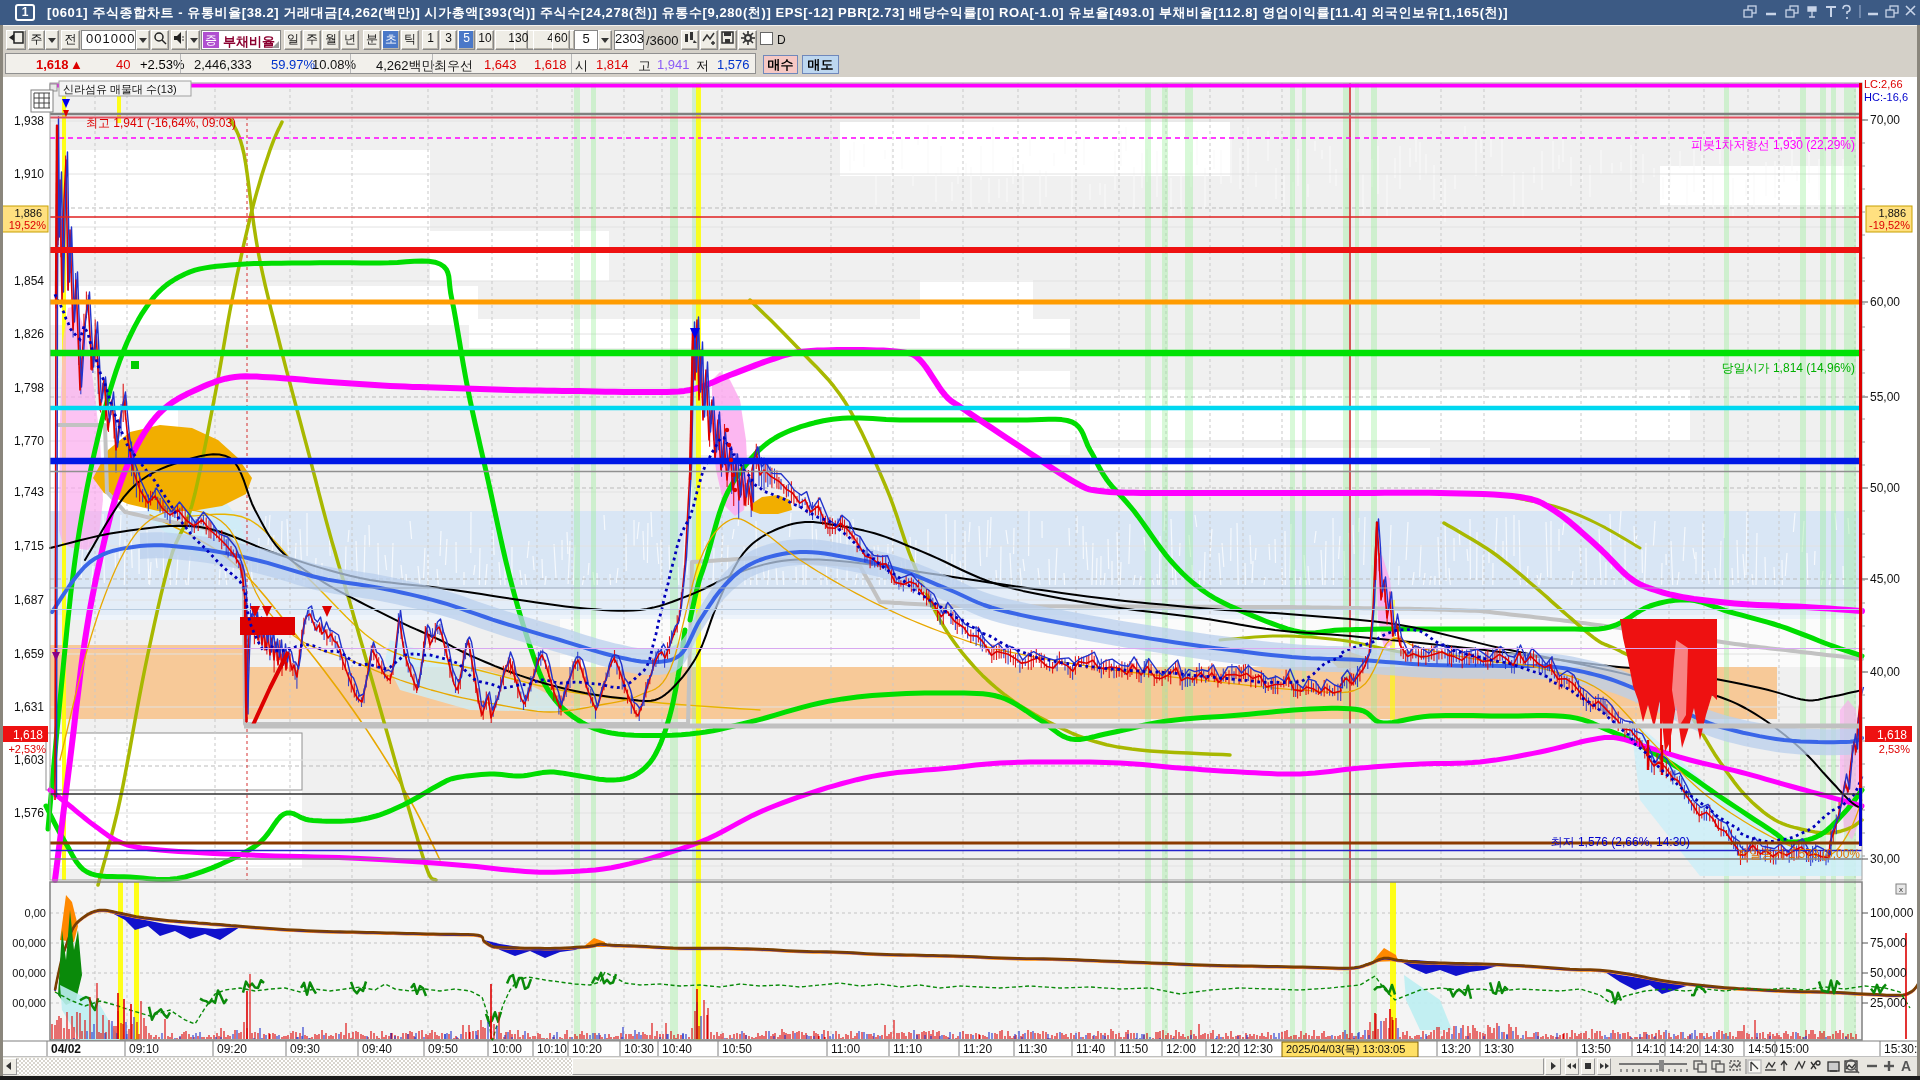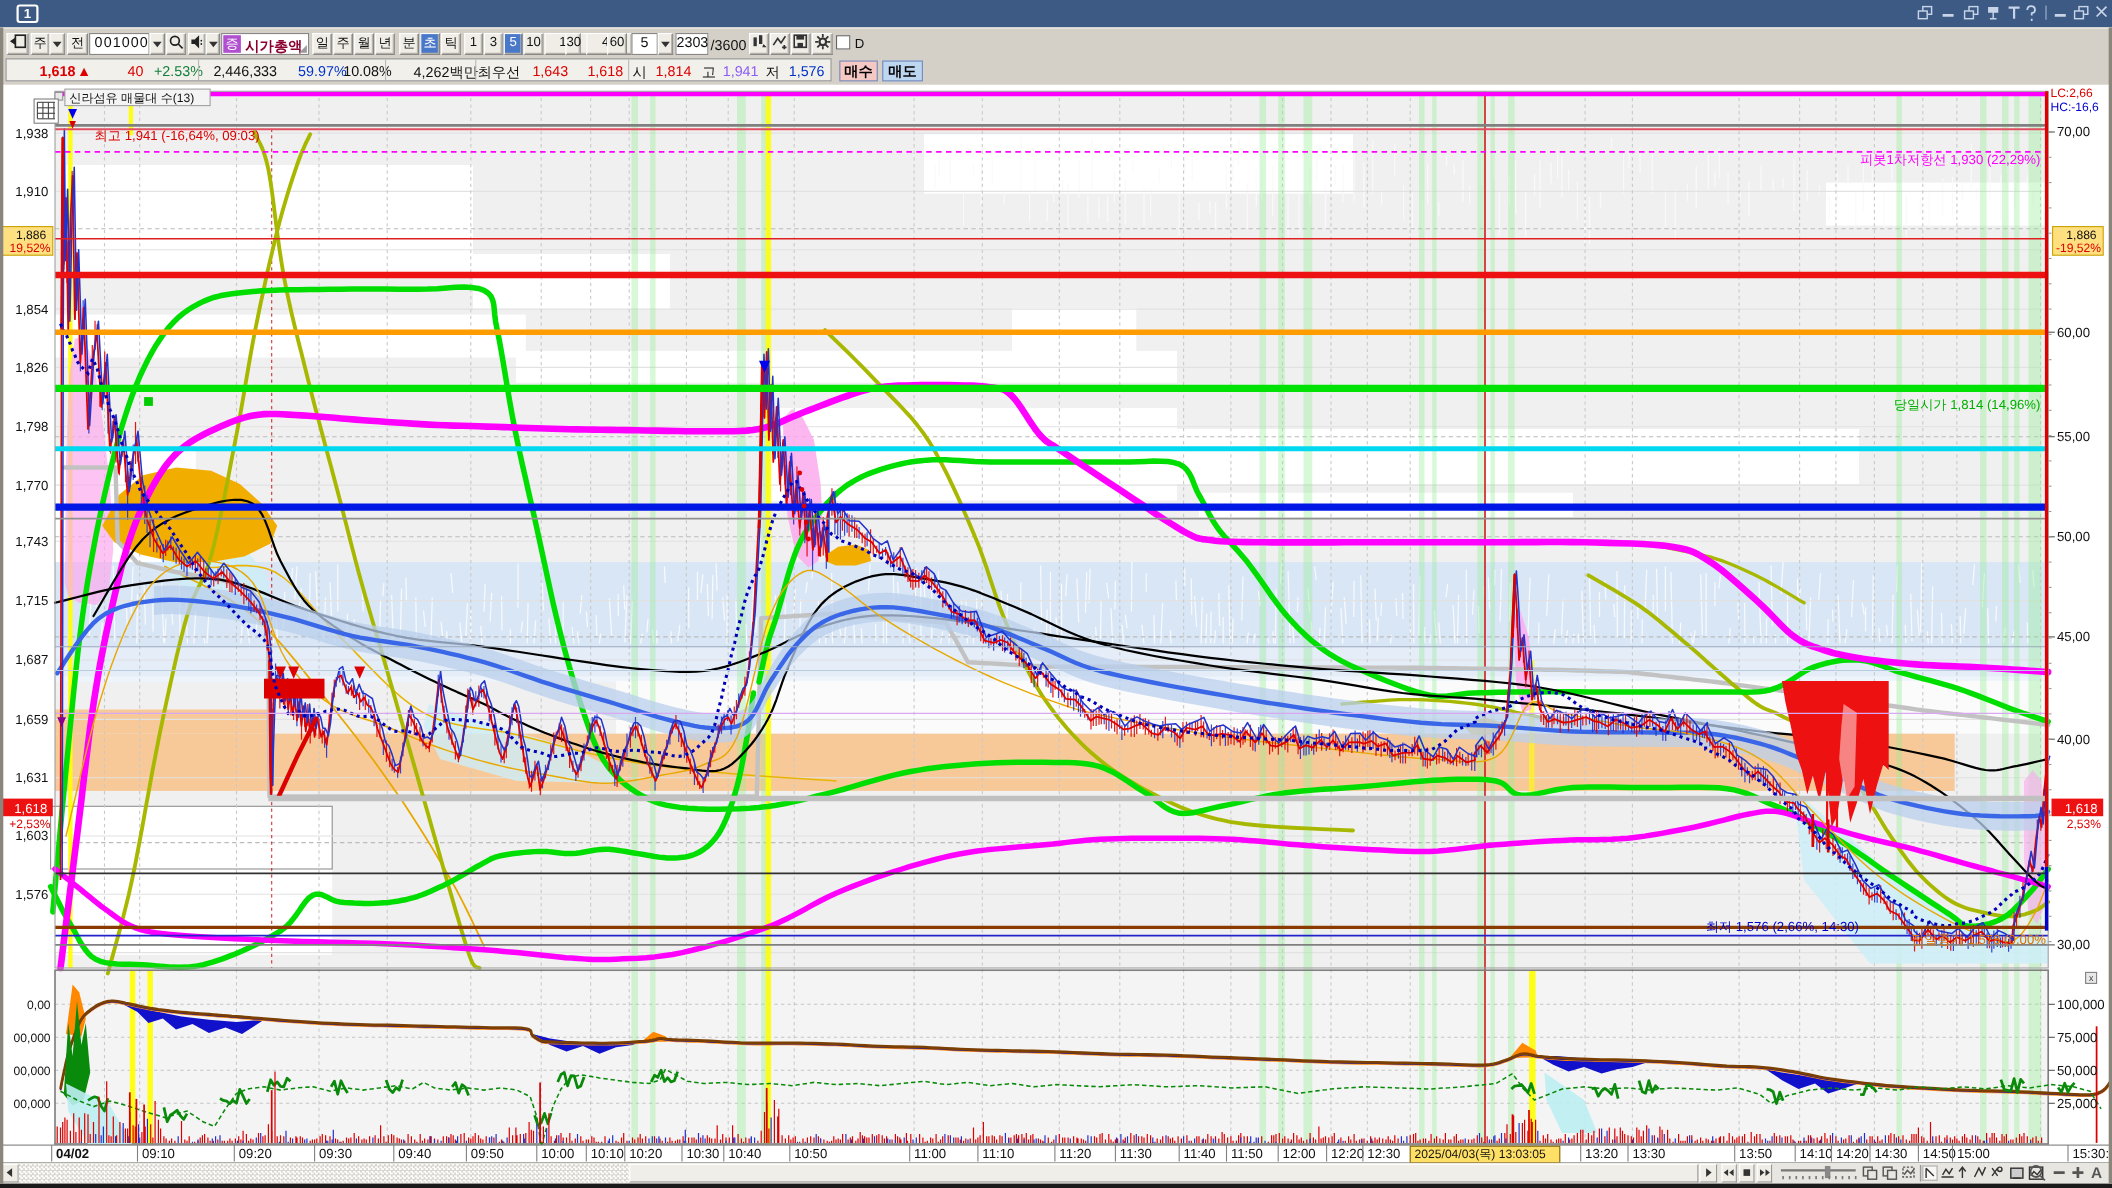--- a/index.html
+++ b/index.html
@@ -13,20 +13,21 @@
 .fld{position:absolute;top:4px;height:20px;background:#fff;border:1px solid #888;font-size:13px;color:#111}
 #info{position:absolute;left:5px;top:53px;width:751px;height:21px;background:#f2f0eb;border:1px solid #909090;font-size:13px}
 #info span{position:absolute;top:3px;white-space:nowrap}
 .sep{position:absolute;top:0;width:1px;height:19px;background:#b8b8b8}
 #chart{position:absolute;left:0;top:0}
 .obtn{position:absolute;height:17px;background:#efede6;border:1px solid #999;border-top-color:#fff;border-left-color:#fff;font-size:10px;color:#333;text-align:center}
 </style></head><body>
 <div id="win">
  <div id="title">
   <div class="num">1</div>
+  <div class="txt">[0601] 주식종합차트 - 유통비율[38.2] 거래대금[4,262(백만)] 시가총액[393(억)] 주식수[24,278(천)] 유통수[9,280(천)] EPS[-12] PBR[2.73] 배당수익률[0] ROA[-1.0] 유보율[493.0] 부채비율[112.8] 영업이익률[11.4] 외국인보유[1,165(천)]</div>
   <svg width="180" height="25" style="position:absolute;left:1740px;top:0" fill="none" stroke="#c8d4e8" stroke-width="1.3">
    <rect x="8" y="6" width="8" height="7"></rect>
         <rect x="4" y="10" width="8" height="7" fill="#3c5a84"></rect>
    <line x1="26" y1="14" x2="36" y2="14" stroke-width="2.5"></line>
    <rect x="50" y="6" width="8" height="7"></rect>
         <rect x="46" y="10" width="8" height="7" fill="#3c5a84"></rect>
    <path d="M68 7 h8 v4 h-8 Z M72 11 v6 M69 17 h6" fill="#c8d4e8"></path>
    <path d="M86 7 h10 M91 7 v10" stroke-width="2"></path>
    <path d="M103 9 q0 -3.5 3.5 -3.5 q3.5 0 3.5 3.5 q0 2.5 -3 3 l0 2 M107 17 l0 2" stroke-width="1.6"></path>
    <line x1="120" y1="5" x2="120" y2="18" stroke="#8aa0c0"></line>
@@ -51,21 +52,21 @@
           <line x1="9" y1="9" x2="13" y2="13" stroke="#222" stroke-width="1.5"></line>
         </svg></div>
   <div class="btn" style="left:171px;width:16px"><svg width="12" height="14">
           <polygon points="1,5 4,5 8,1 8,13 4,9 1,9" fill="#222"></polygon>
           <circle cx="10" cy="6" r="0.8" fill="#222"></circle>
           <circle cx="10" cy="9" r="0.8" fill="#222"></circle>
         </svg></div>
   <div class="btn" style="left:187px;width:13px"><span class="tri"></span></div>
   <div class="fld" style="left:201px;width:80px">
         <span style="position:absolute;left:1px;top:1px;width:16px;height:16px;background:#b050d0;color:#fff;text-align:center;font-size:12px">증</span>
-        <span style="position:absolute;left:21px;top:2px;color:#8b0030;font-weight:bold;font-size:13px">시가총액</span>
+        <span style="position:absolute;left:21px;top:2px;color:#8b0030;font-weight:bold;font-size:13px">부채비율</span>
         <span style="position:absolute;right:1px;bottom:1px;width:0;height:0;border-left:7px solid transparent;border-bottom:7px solid #999"></span>
       </div>
   <div class="btn" style="left:284px;width:18px">일</div>
       <div class="btn" style="left:303px;width:18px">주</div>
       <div class="btn" style="left:322px;width:18px">월</div>
       <div class="btn" style="left:341px;width:18px">년</div>
   <div class="btn" style="left:363px;width:18px">분</div>
       <div class="btn sel" style="left:382px;width:18px">초</div>
       <div class="btn" style="left:401px;width:18px">틱</div>
   <div class="btn" style="left:422px;width:17px">1</div>
@@ -108,21 +109,21 @@
             <line x1="4.5" y1="9.5" x2="2" y2="12"></line>
           </g>
         </svg></div>
   <div style="position:absolute;left:760px;top:6px;width:13px;height:13px;background:#fff;border:1px solid #666"></div>
   <div style="position:absolute;left:777px;top:7px;font-size:12px;color:#111">D</div>
  </div>
  <div id="info">
   <span style="left:30px;color:#dd0000;font-weight:bold">1,618</span>
       <span style="left:64px;color:#dd0000">▲</span>
   <span style="left:110px;color:#dd0000">40</span>
-      <span style="left:134px;color:#15803d">+2.53%</span>
+      <span style="left:134px;color:#000000">+2.53%</span>
   <div class="sep" style="left:174px"></div>
   <span style="left:188px;color:#111">2,446,333</span>
   <span style="left:265px;color:#0033cc">59.97%</span>
       <span style="left:306px;color:#111">10.08%</span>
   <div class="sep" style="left:344px"></div>
   <span style="left:370px;color:#111">4,262백만</span>
   <div class="sep" style="left:426px"></div>
   <span style="left:428px;color:#111">최우선</span>
   <span style="left:478px;color:#dd0000">1,643</span>
       <span style="left:528px;color:#dd0000">1,618</span>

